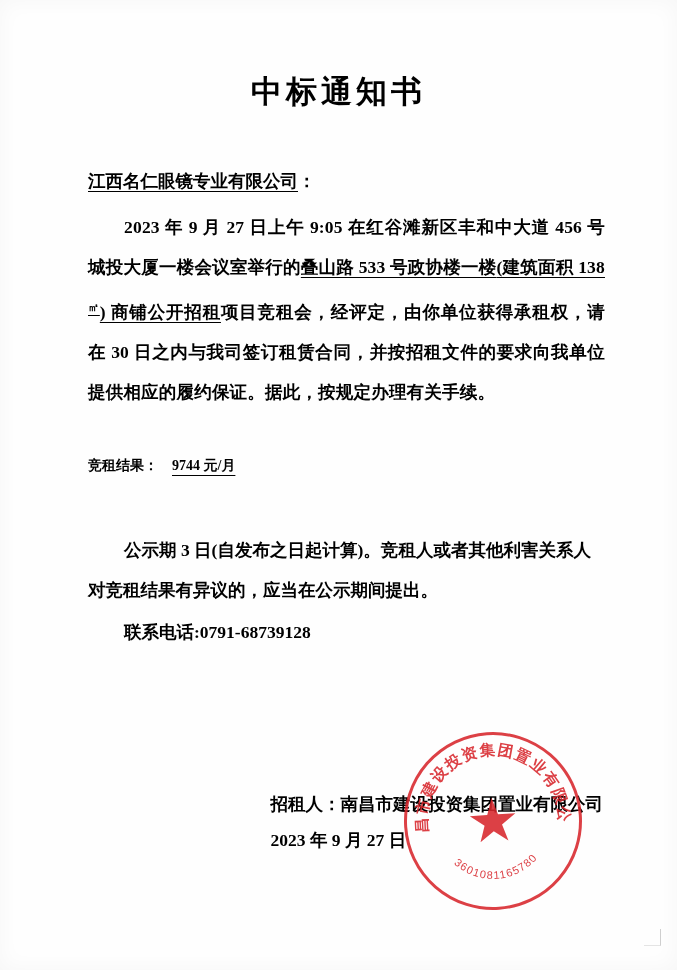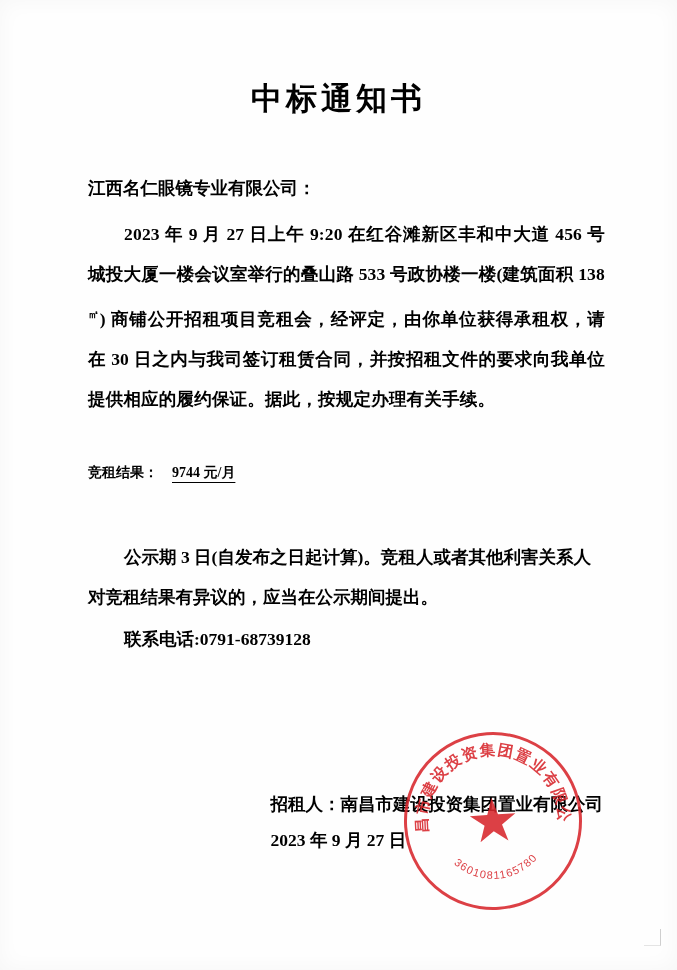--- a/index.html
+++ b/index.html
@@ -24,48 +24,50 @@
     position: absolute;
     inset: 0;
     pointer-events: none;
     box-shadow: inset 0 0 22px rgba(0,0,0,0.035);
   }
   .doc-title {
     text-align: center;
     font-size: 31px;
     font-weight: bold;
     letter-spacing: 4px;
-    margin: 16px;
+    margin: 9px;
     padding-top: 62px;
     font-family: "Liberation Serif", "DejaVu Serif", serif;
   }
   .body-wrap {
     padding: 0 72px 0 88px;
     margin-top: 48px;
     font-size: 17.5px;
     line-height: 40px;
     font-weight: bold;
   }
   .addressee {
     margin: 0 0 6px 0;
     font-size: 17.5px;
     font-weight: bold;
   }
   .addressee .u {
+    text-decoration: underline;
     text-underline-offset: 4px;
   }
   .para {
     margin: 0;
     text-align: justify;
     text-justify: inter-ideograph;
     text-indent: 36px;
     font-weight: bold;
     letter-spacing: 0.2px;
   }
   .u {
+    text-decoration: underline;
     text-underline-offset: 4px;
   }
   .sup {
     font-size: 11px;
     vertical-align: super;
   }
   .result-line {
     margin: 34px 0 0 0;
     font-size: 14px;
     font-weight: bold;
@@ -146,21 +148,21 @@
 
   <h1 class="doc-title">中标通知书</h1>
 
   <div class="body-wrap">
 
     <p class="addressee">
       <span class="u">江西名仁眼镜专业有限公司</span><span>：</span>
     </p>
 
     <p class="para">
-      <span>2023 年 9 月 27 日上午 9:20 在红谷滩新区丰和中大道 456 号城投大厦一楼会议室举行的</span><span class="u">叠山路 533 号政协楼一楼</span><span class="u">(建筑面积 138 </span><span class="u sup">㎡</span><span class="u">) 商铺公开招租</span><span>项目竞租会，经评定，由你单位获得承租权，请在 30 日之内与我司签订租赁合同，并按招租文件的要求向我单位提供相应的履约保证。据此，按规定办理有关手续。</span>
+      <span>2023 年 9 月 27 日上午 9:05 在红谷滩新区丰和中大道 456 号城投大厦一楼会议室举行的</span><span class="u">叠山路 533 号政协楼一楼</span><span class="u">(建筑面积 138 </span><span class="u sup">㎡</span><span class="u">) 商铺公开招租</span><span>项目竞租会，经评定，由你单位获得承租权，请在 30 日之内与我司签订租赁合同，并按招租文件的要求向我单位提供相应的履约保证。据此，按规定办理有关手续。</span>
     </p>
 
     <p class="result-line">
       <span>竞租结果：</span><span class="val">9744 元/月</span>
     </p>
 
     <p class="para2">公示期 3 日(自发布之日起计算)。竞租人或者其他利害关系人对竞租结果有异议的，应当在公示期间提出。</p>
 
 
     <p class="tel-line">联系电话:0791-68739128</p>

